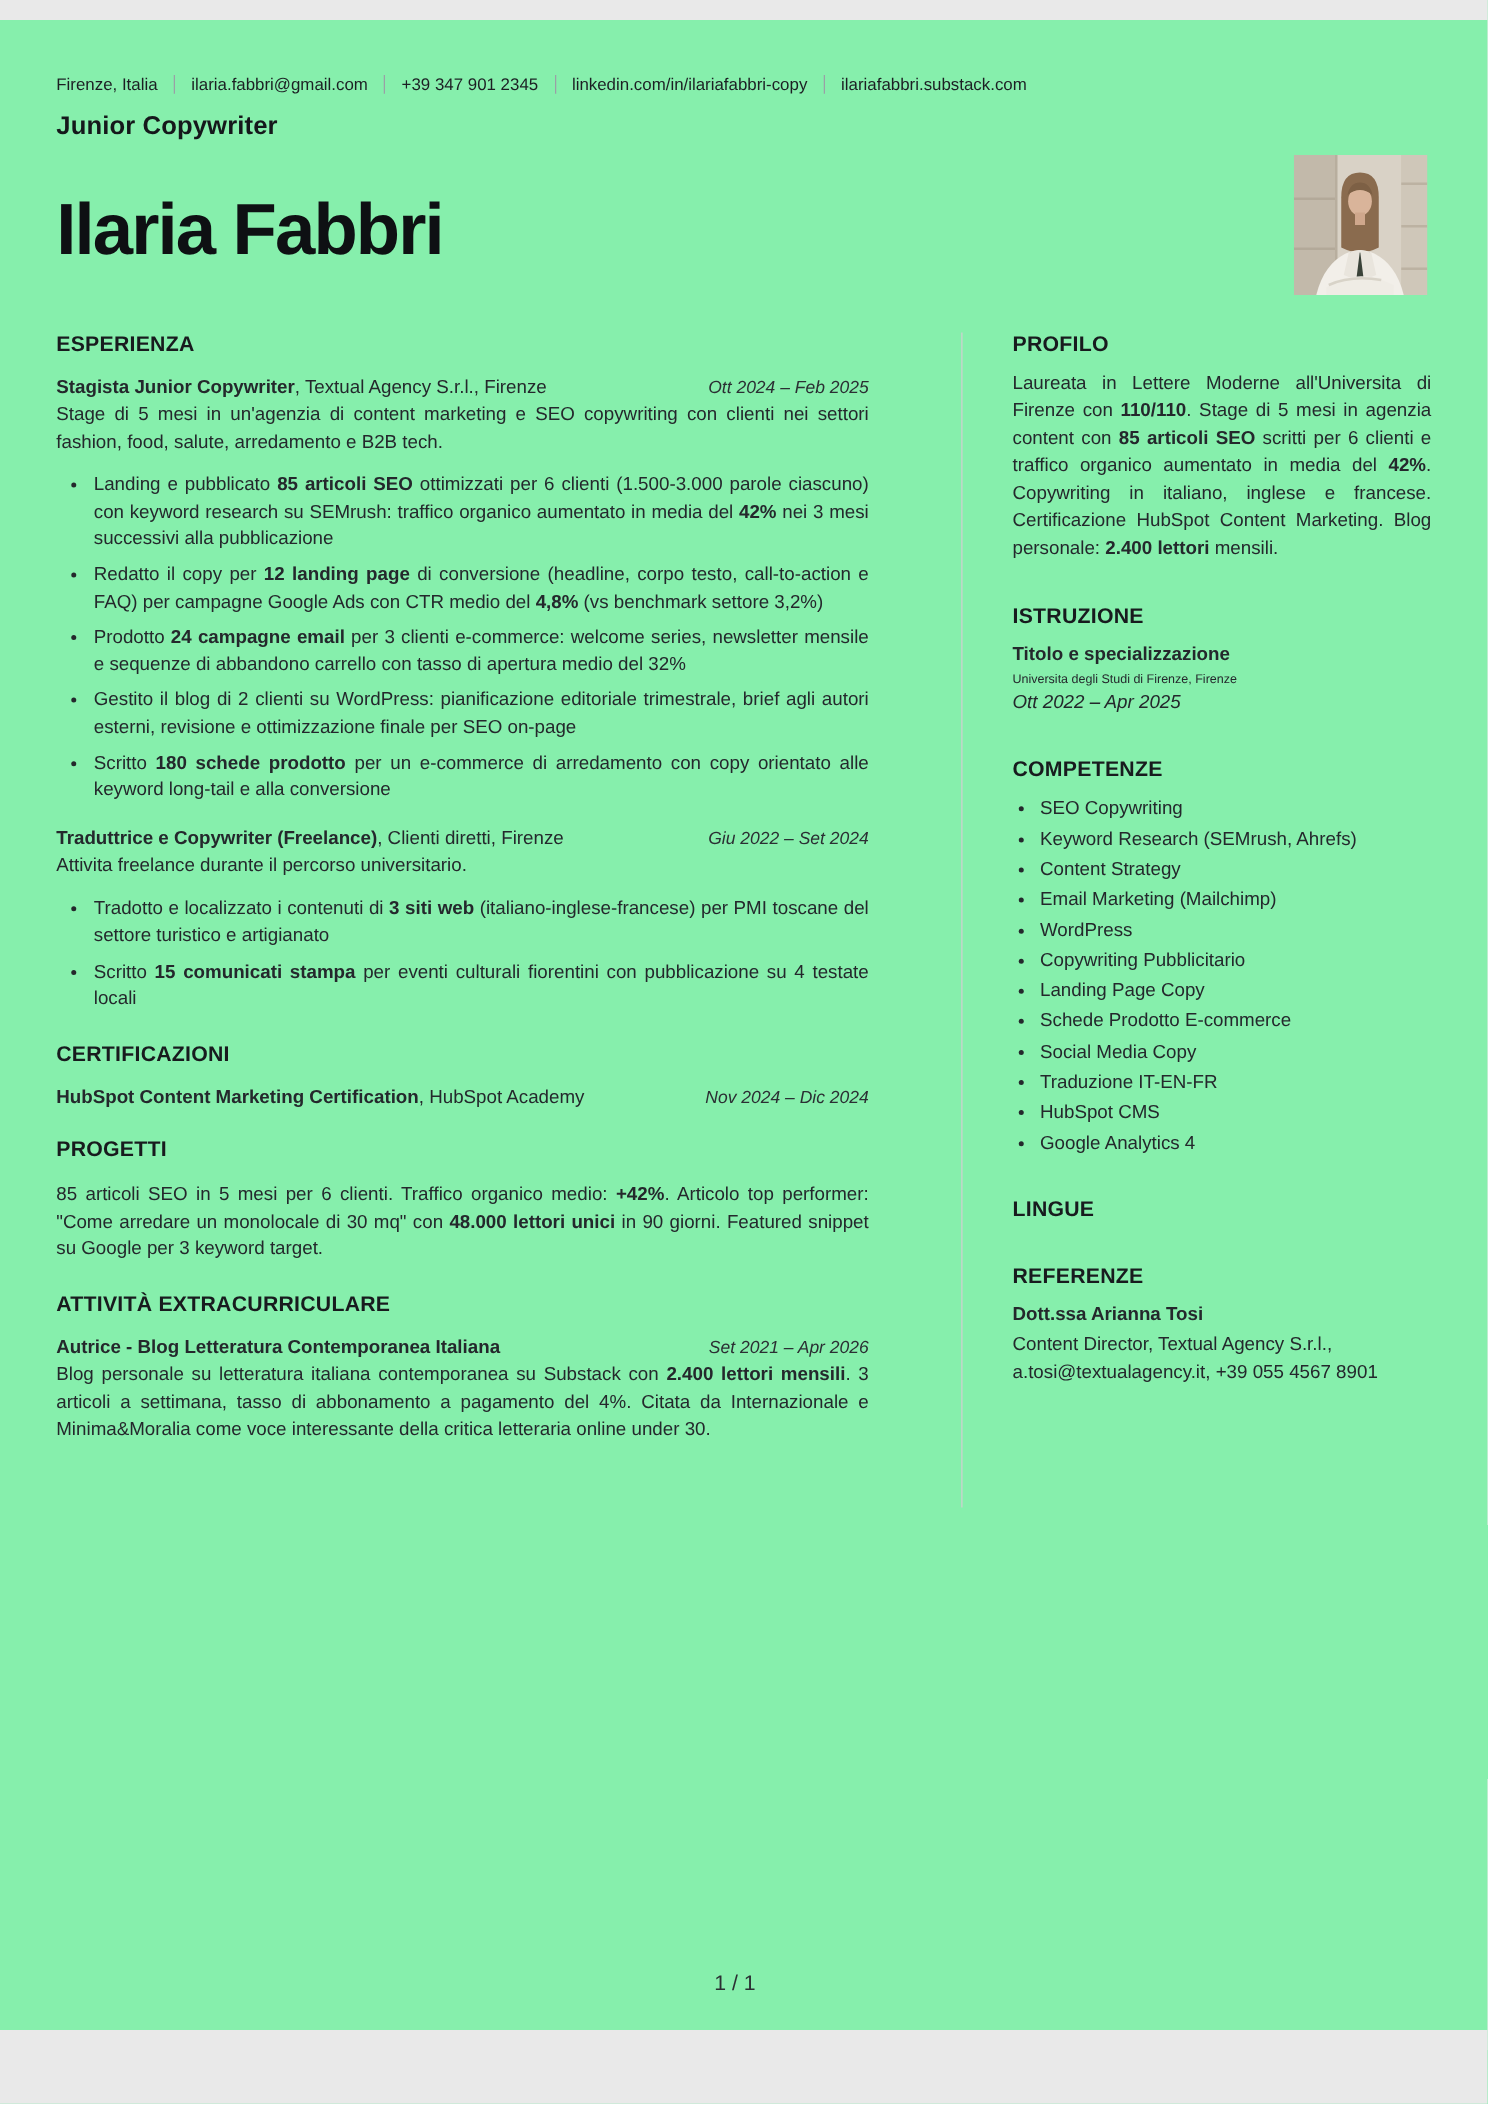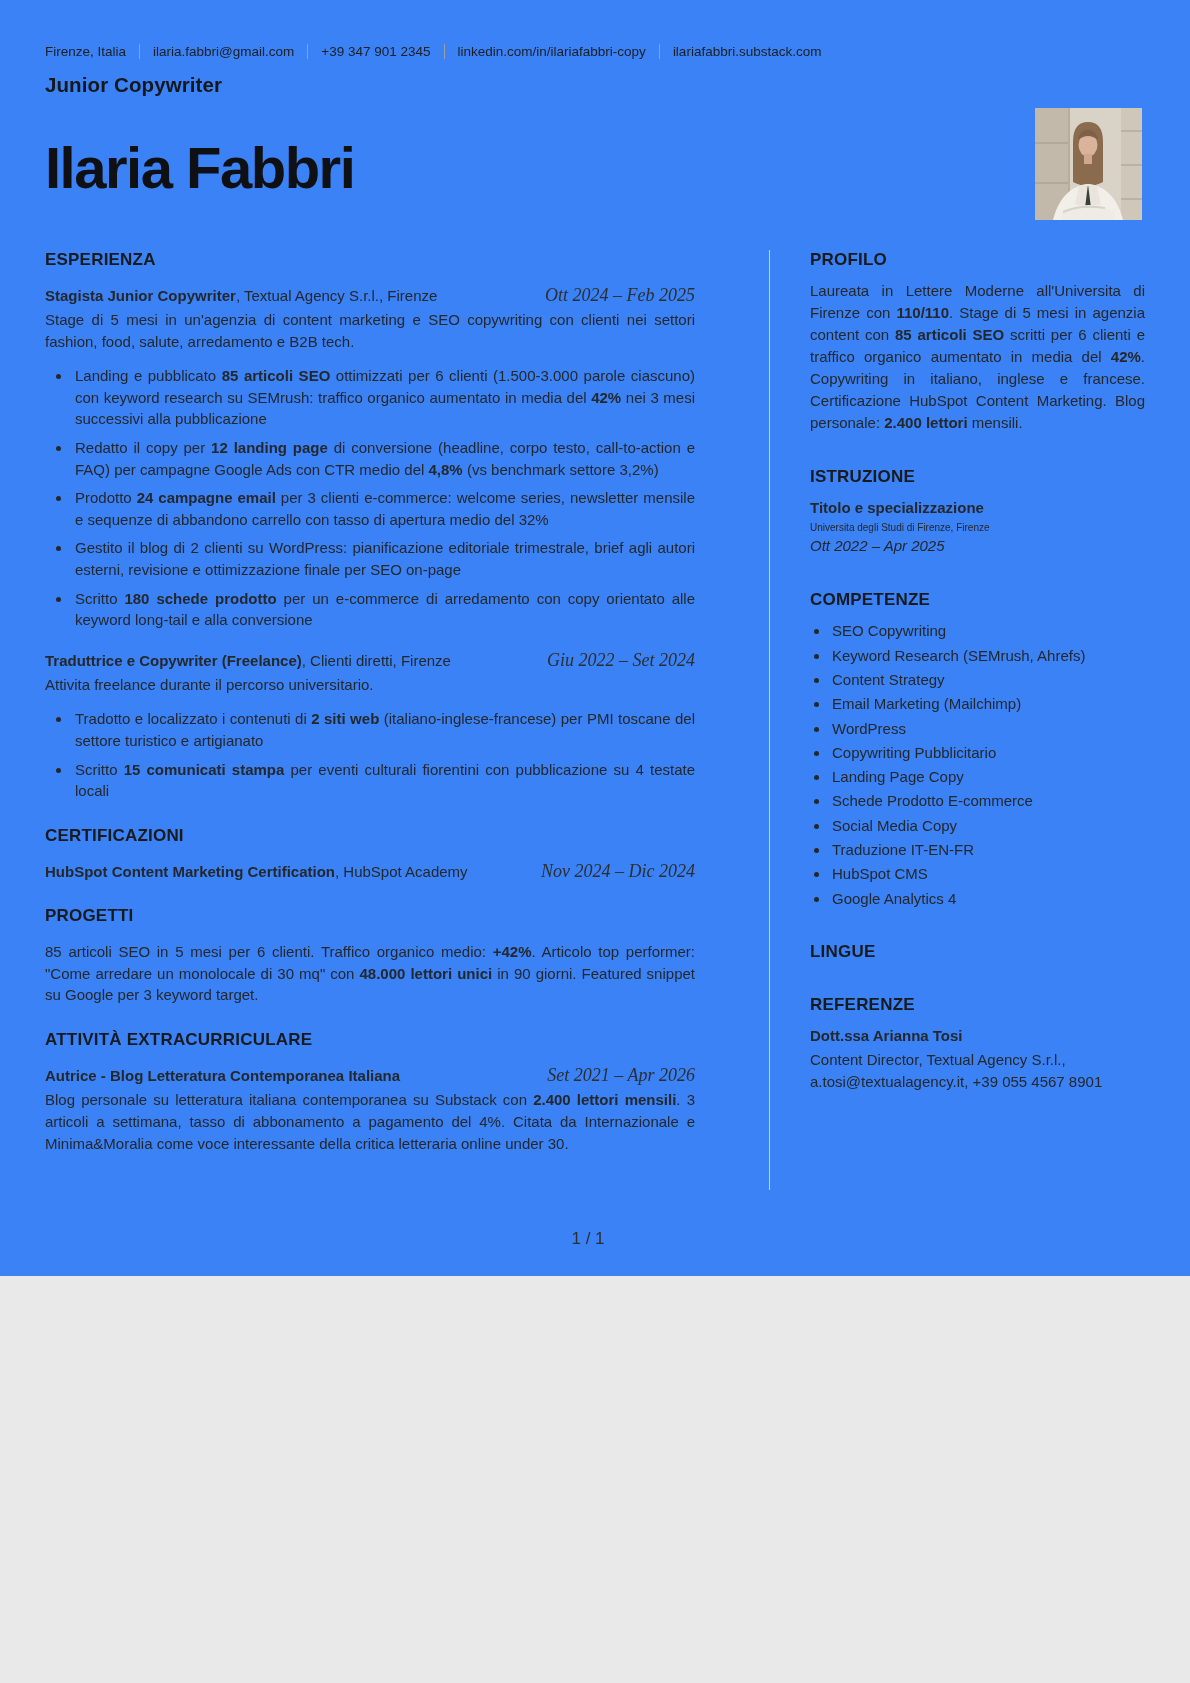--- a/index.html
+++ b/index.html
@@ -1,39 +1,39 @@
 <!DOCTYPE html>
 <html><head>
 <meta charset="utf-8">
 <style>
   * { margin:0; padding:0; box-sizing:border-box; }
   html,body { background:#e9e9e9; }
   .page {
-    width:1190px; height:1276px; margin:0 auto; background:#3b82f6;
+    width:1190px; height:1608px; margin:16px auto; background:#86efac;
     position:relative; font-family:"Liberation Sans", sans-serif; color:#24282c;
     overflow:hidden;
   }
   
   .header { padding:44px 45px 0 45px; }
   .contact-line { font-size:13.5px; color:#1c1f23; display:flex; align-items:center; flex-wrap:wrap; }
   .contact-sep { display:inline-block; width:1px; height:15px; background:#9aa0a6; margin:0 13px; }
   .role-title { font-size:20.5px; font-weight:700; color:#15181b; margin-top:14px; letter-spacing:0.1px; }
   .big-name { font-size:58px; font-weight:700; letter-spacing:-1.5px; color:#0e1013; margin-top:37px; }
   .photo-frame { position:absolute; top:108px; left:1035px; width:107px; height:112px; overflow:hidden; }
   .photo-frame svg { display:block; }
   
   .columns { display:flex; padding:0 45px; margin-top:49px; align-items:stretch; }
   .col-left { width:650px; flex:none; }
   .col-right { flex:none; width:376px; margin-left:74px; border-left:1px solid #cfcfcf; padding:0 0 64px 40px; }
   .section { margin-bottom:24px; }
   .section-title { font-size:17px; font-weight:700; color:#181b1e; letter-spacing:0.2px; margin-bottom:15px; }
   .entry-header { display:flex; justify-content:space-between; align-items:baseline; }
   .entry-title { font-size:15px; color:#24282c; }
   .entry-role { font-weight:700; }
-  .entry-dates { font-style:italic; font-size:18px; color:#2b2f33; white-space:nowrap; margin-left:16px;font-family:Liberation Serif, serif; }
+  .entry-dates { font-style:italic; font-size:14px; color:#2b2f33; white-space:nowrap; margin-left:16px; }
   .entry-summary { font-size:15px; line-height:1.44; text-align:justify; margin:3px 0 13px; }
   ul.bullets { margin:0 0 19px 0; padding-left:27px; }
   ul.bullets li { font-size:15px; line-height:1.44; text-align:justify; margin-bottom:7px; padding-left:3px; }
   .para { font-size:15px; line-height:1.46; text-align:justify; }
   .cert-block { margin-bottom:10px; }
   
   .side-section { margin-bottom:33px; }
   .side-title { font-size:17px; font-weight:700; color:#181b1e; letter-spacing:0.2px; margin-bottom:10px; }
   .profile-text { font-size:15px; line-height:1.47; text-align:justify; }
   .edu-degree { font-size:15px; font-weight:700; line-height:1.5; }
@@ -115,21 +115,21 @@
           </ul>
         </div>
 
         <div>
           <div class="entry-header">
             <div class="entry-title"><span class="entry-role">Traduttrice e Copywriter (Freelance)</span><span>, Clienti diretti, Firenze</span></div>
             <div class="entry-dates">Giu 2022 – Set 2024</div>
           </div>
           <p class="entry-summary">Attivita freelance durante il percorso universitario.</p>
           <ul class="bullets">
-            <li><span>Tradotto e localizzato i contenuti di </span><b>2 siti web</b><span> (italiano-inglese-francese) per PMI toscane del settore turistico e artigianato</span></li>
+            <li><span>Tradotto e localizzato i contenuti di </span><b>3 siti web</b><span> (italiano-inglese-francese) per PMI toscane del settore turistico e artigianato</span></li>
             <li><span>Scritto </span><b>15 comunicati stampa</b><span> per eventi culturali fiorentini con pubblicazione su 4 testate locali</span></li>
           </ul>
         </div>
       </div>
 
       <div class="section">
         <div class="section-title">CERTIFICAZIONI</div>
         <div class="entry-header cert-block">
           <div class="entry-title"><span class="entry-role">HubSpot Content Marketing Certification</span><span>, HubSpot Academy</span></div>
           <div class="entry-dates">Nov 2024 – Dic 2024</div>

